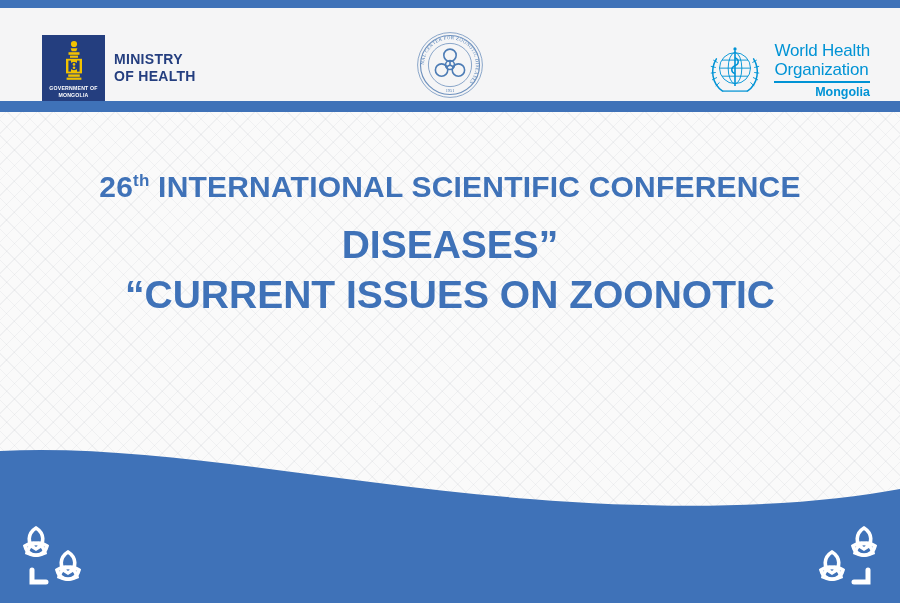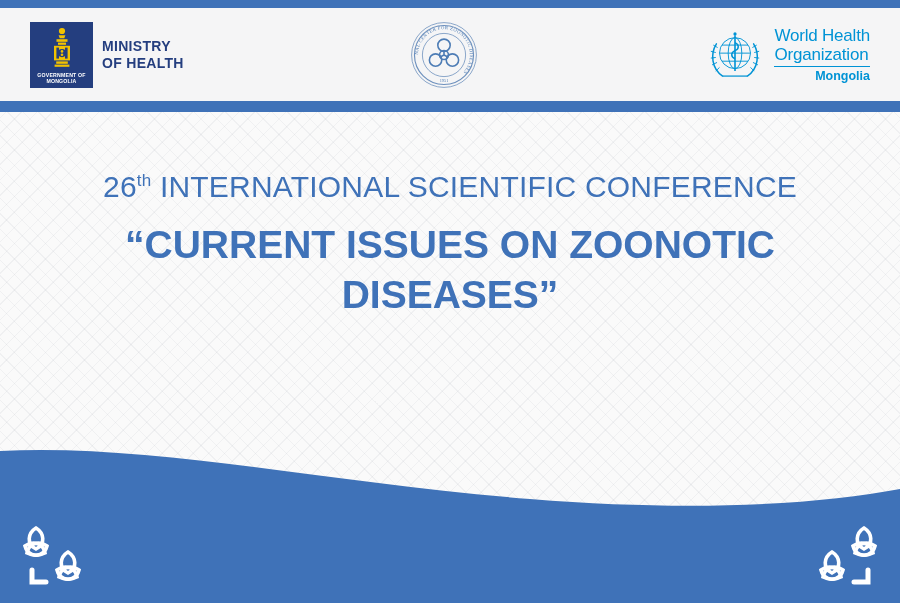--- a/index.html
+++ b/index.html
@@ -10,22 +10,22 @@
   }
   .slide{position:relative;width:900px;height:603px;overflow:hidden;background:#fbfbfb;}
 
   
   .top-bar{position:absolute;left:0;top:0;width:900px;height:8px;background:#3f72b8;}
 
   
   .header{
     position:absolute;left:0;top:8px;width:900px;height:93px;
     background:#f5f5f6;
-    display:flex;align-items:center;justify-content:space-between;
-    box-sizing:border-box;padding:0 30px 0 30px;
+    display:flex;align-items:flex-end;justify-content:space-between;
+    box-sizing:border-box;padding:0 30px 0 42px;
   }
   .logo-block{display:flex;align-items:center;}
 
   
   .moh{display:flex;align-items:center;gap:9px;}
   .moh-emblem{
     width:63px;height:66px;background:#243e7f;
     display:flex;flex-direction:column;align-items:center;justify-content:flex-start;
     padding-top:4px;box-sizing:border-box;position:relative;
   }
@@ -59,21 +59,21 @@
     position:absolute;left:0;top:112px;width:900px;height:491px;
     background-color:#fafafa;
     background-image:
       repeating-linear-gradient(45deg, rgba(170,175,185,.13) 0 1px, transparent 1px 11px),
       repeating-linear-gradient(-45deg, rgba(170,175,185,.13) 0 1px, transparent 1px 11px);
   }
 
   
   .content{position:absolute;left:0;top:112px;width:900px;text-align:center;}
   .line1{
-    color:#3f72b8;font-size:30px;font-weight:normal;letter-spacing:.2px;
+    color:#3f72b8;font-size:30px;font-weight:bold;letter-spacing:.2px;
     margin-top:58px;white-space:nowrap;
   }
   .line1 sup{font-size:17px;vertical-align:super;}
   .title{
     color:#3f72b8;font-size:39px;font-weight:bold;line-height:50px;
     margin-top:16px;padding:0 55px;
   }
   .date-block{margin-top:64px;color:#1f5bac;font-size:22px;line-height:30px;}
 
   
@@ -183,22 +183,22 @@
   </div>
 
   <div class="divider"></div>
 
   <div class="body-area"></div>
 
   <div class="content">
     <div class="line1"><span>26</span><sup>th</sup><span> INTERNATIONAL SCIENTIFIC CONFERENCE</span></div>
 
     <div class="title">
+      <div>DISEASES”</div>
       <div>“CURRENT ISSUES ON ZOONOTIC</div>
-      <div>DISEASES”</div>
     </div>
 
   </div>
 
   <svg class="wave" viewBox="0 0 900 160" preserveAspectRatio="none">
     <path d="M0,18 C140,2 320,42 520,58 C680,71 810,64 900,48 L900,160 L0,160 Z" fill="#e4e4e2"></path>
     <path d="M0,8 C150,0 330,40 530,56 C690,69 815,62 900,46 L900,160 L0,160 Z" fill="#3f72b8"></path>
   </svg>
 
   <svg class="knot knot-left" width="88" height="70" viewBox="0 0 88 70">

